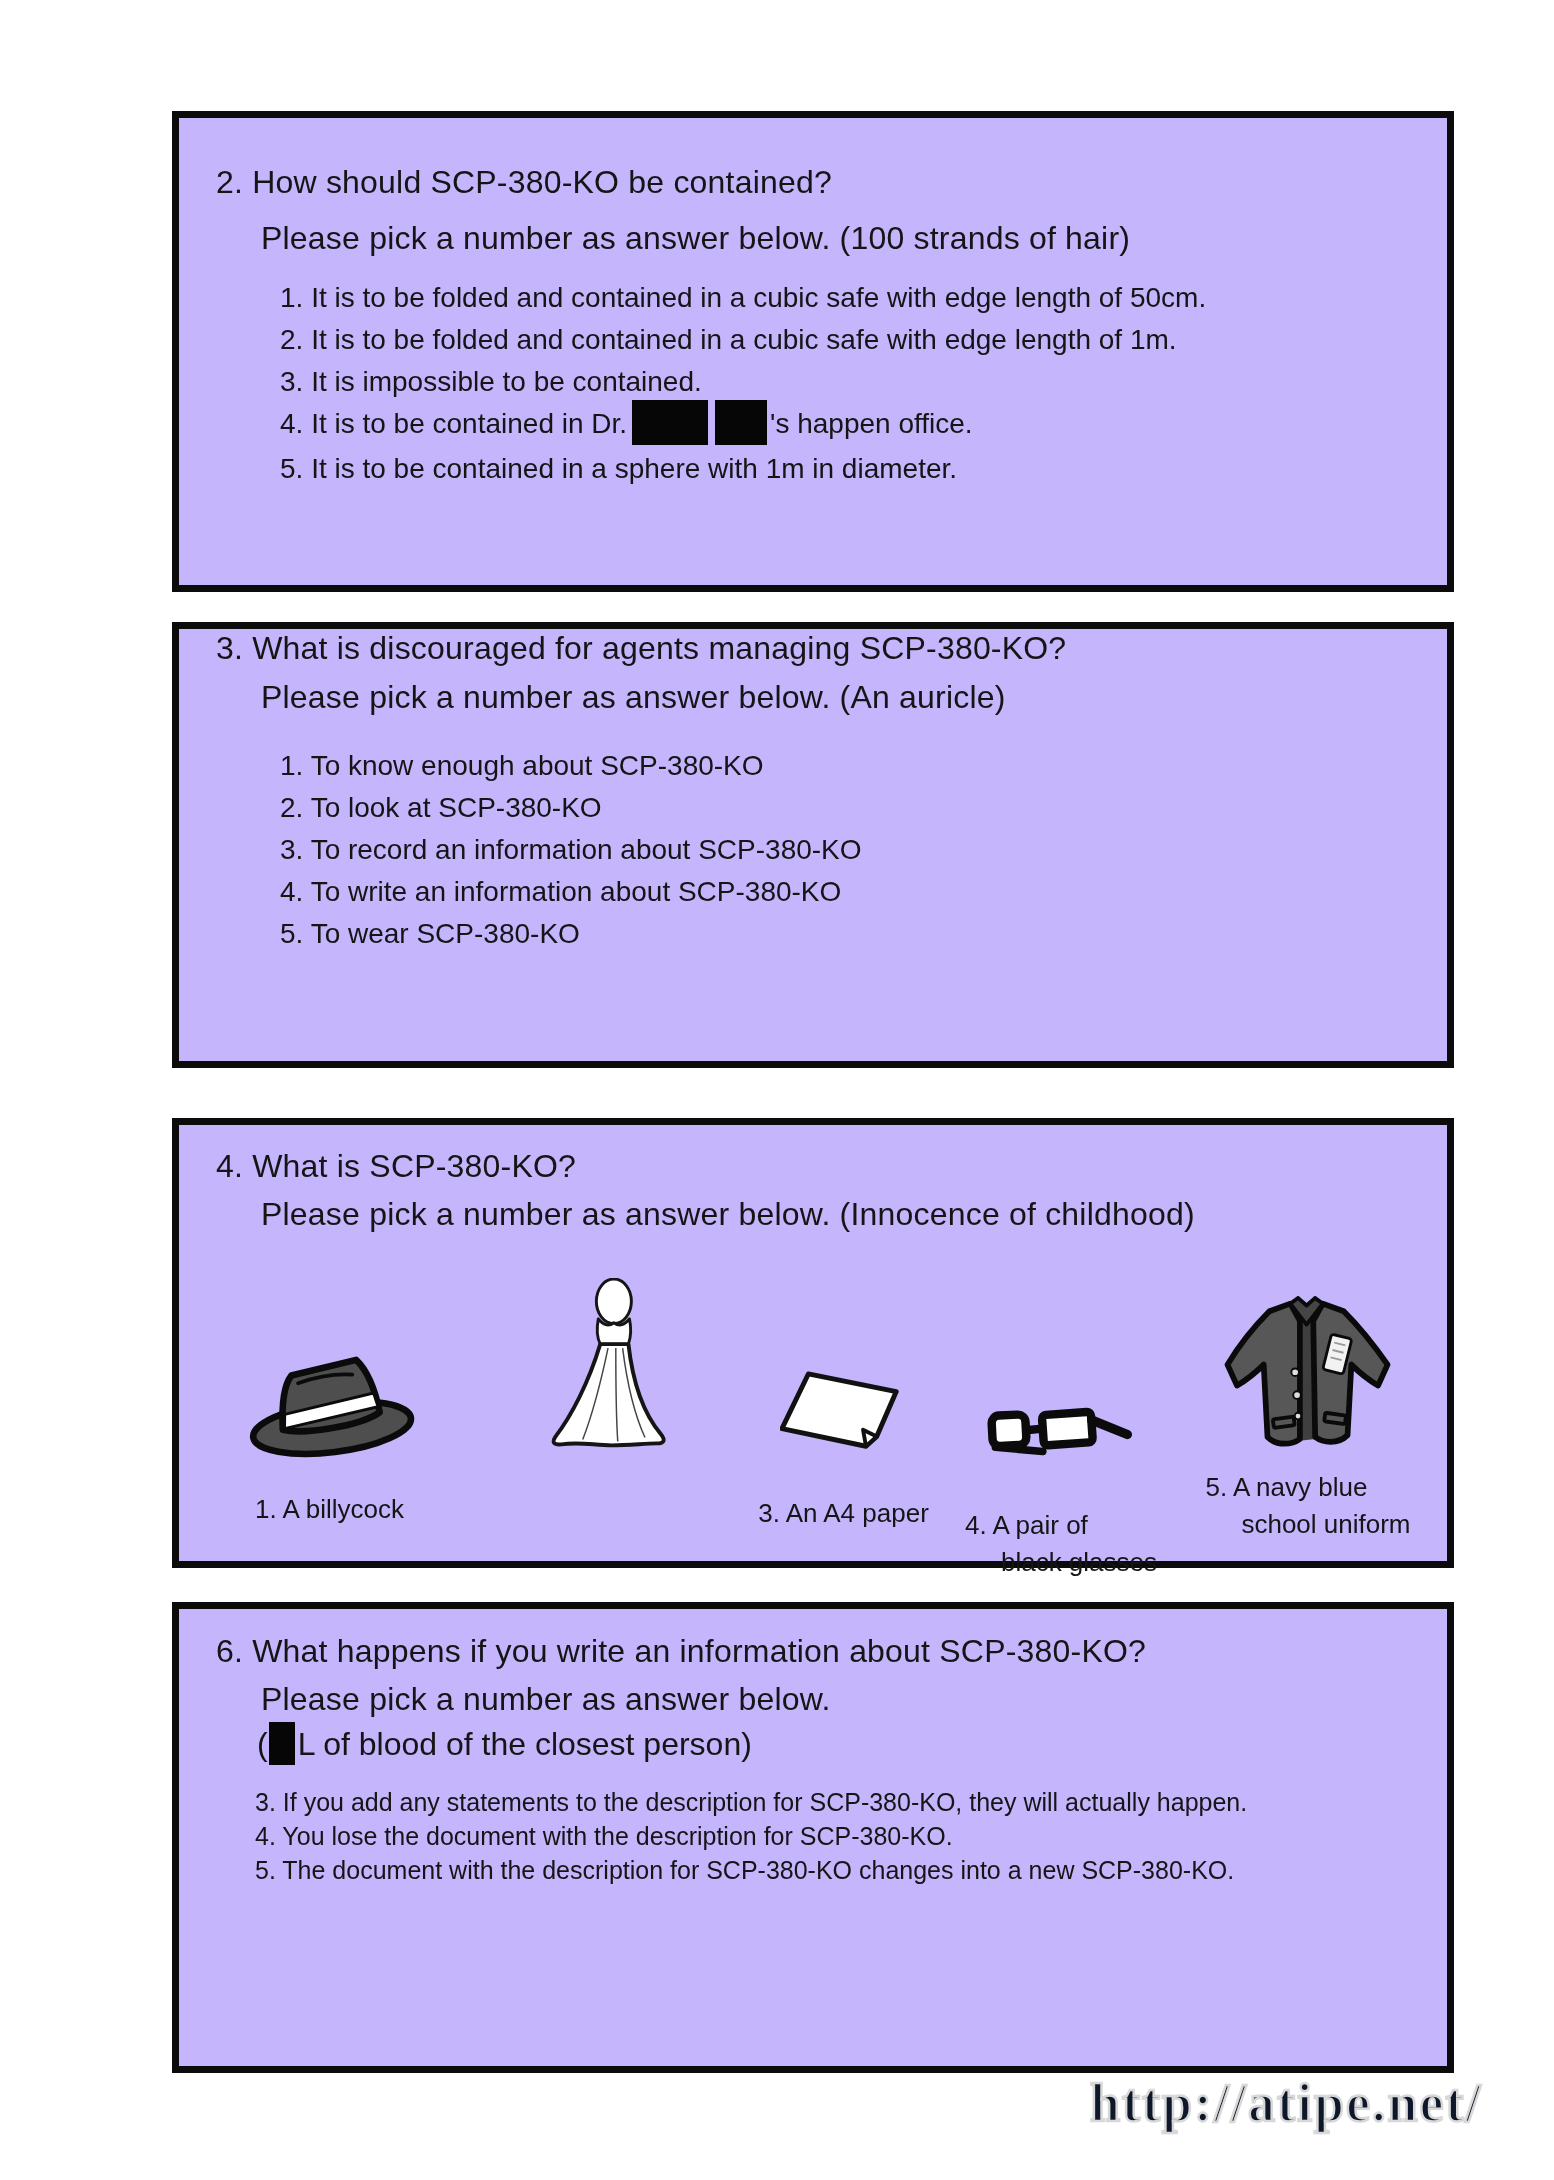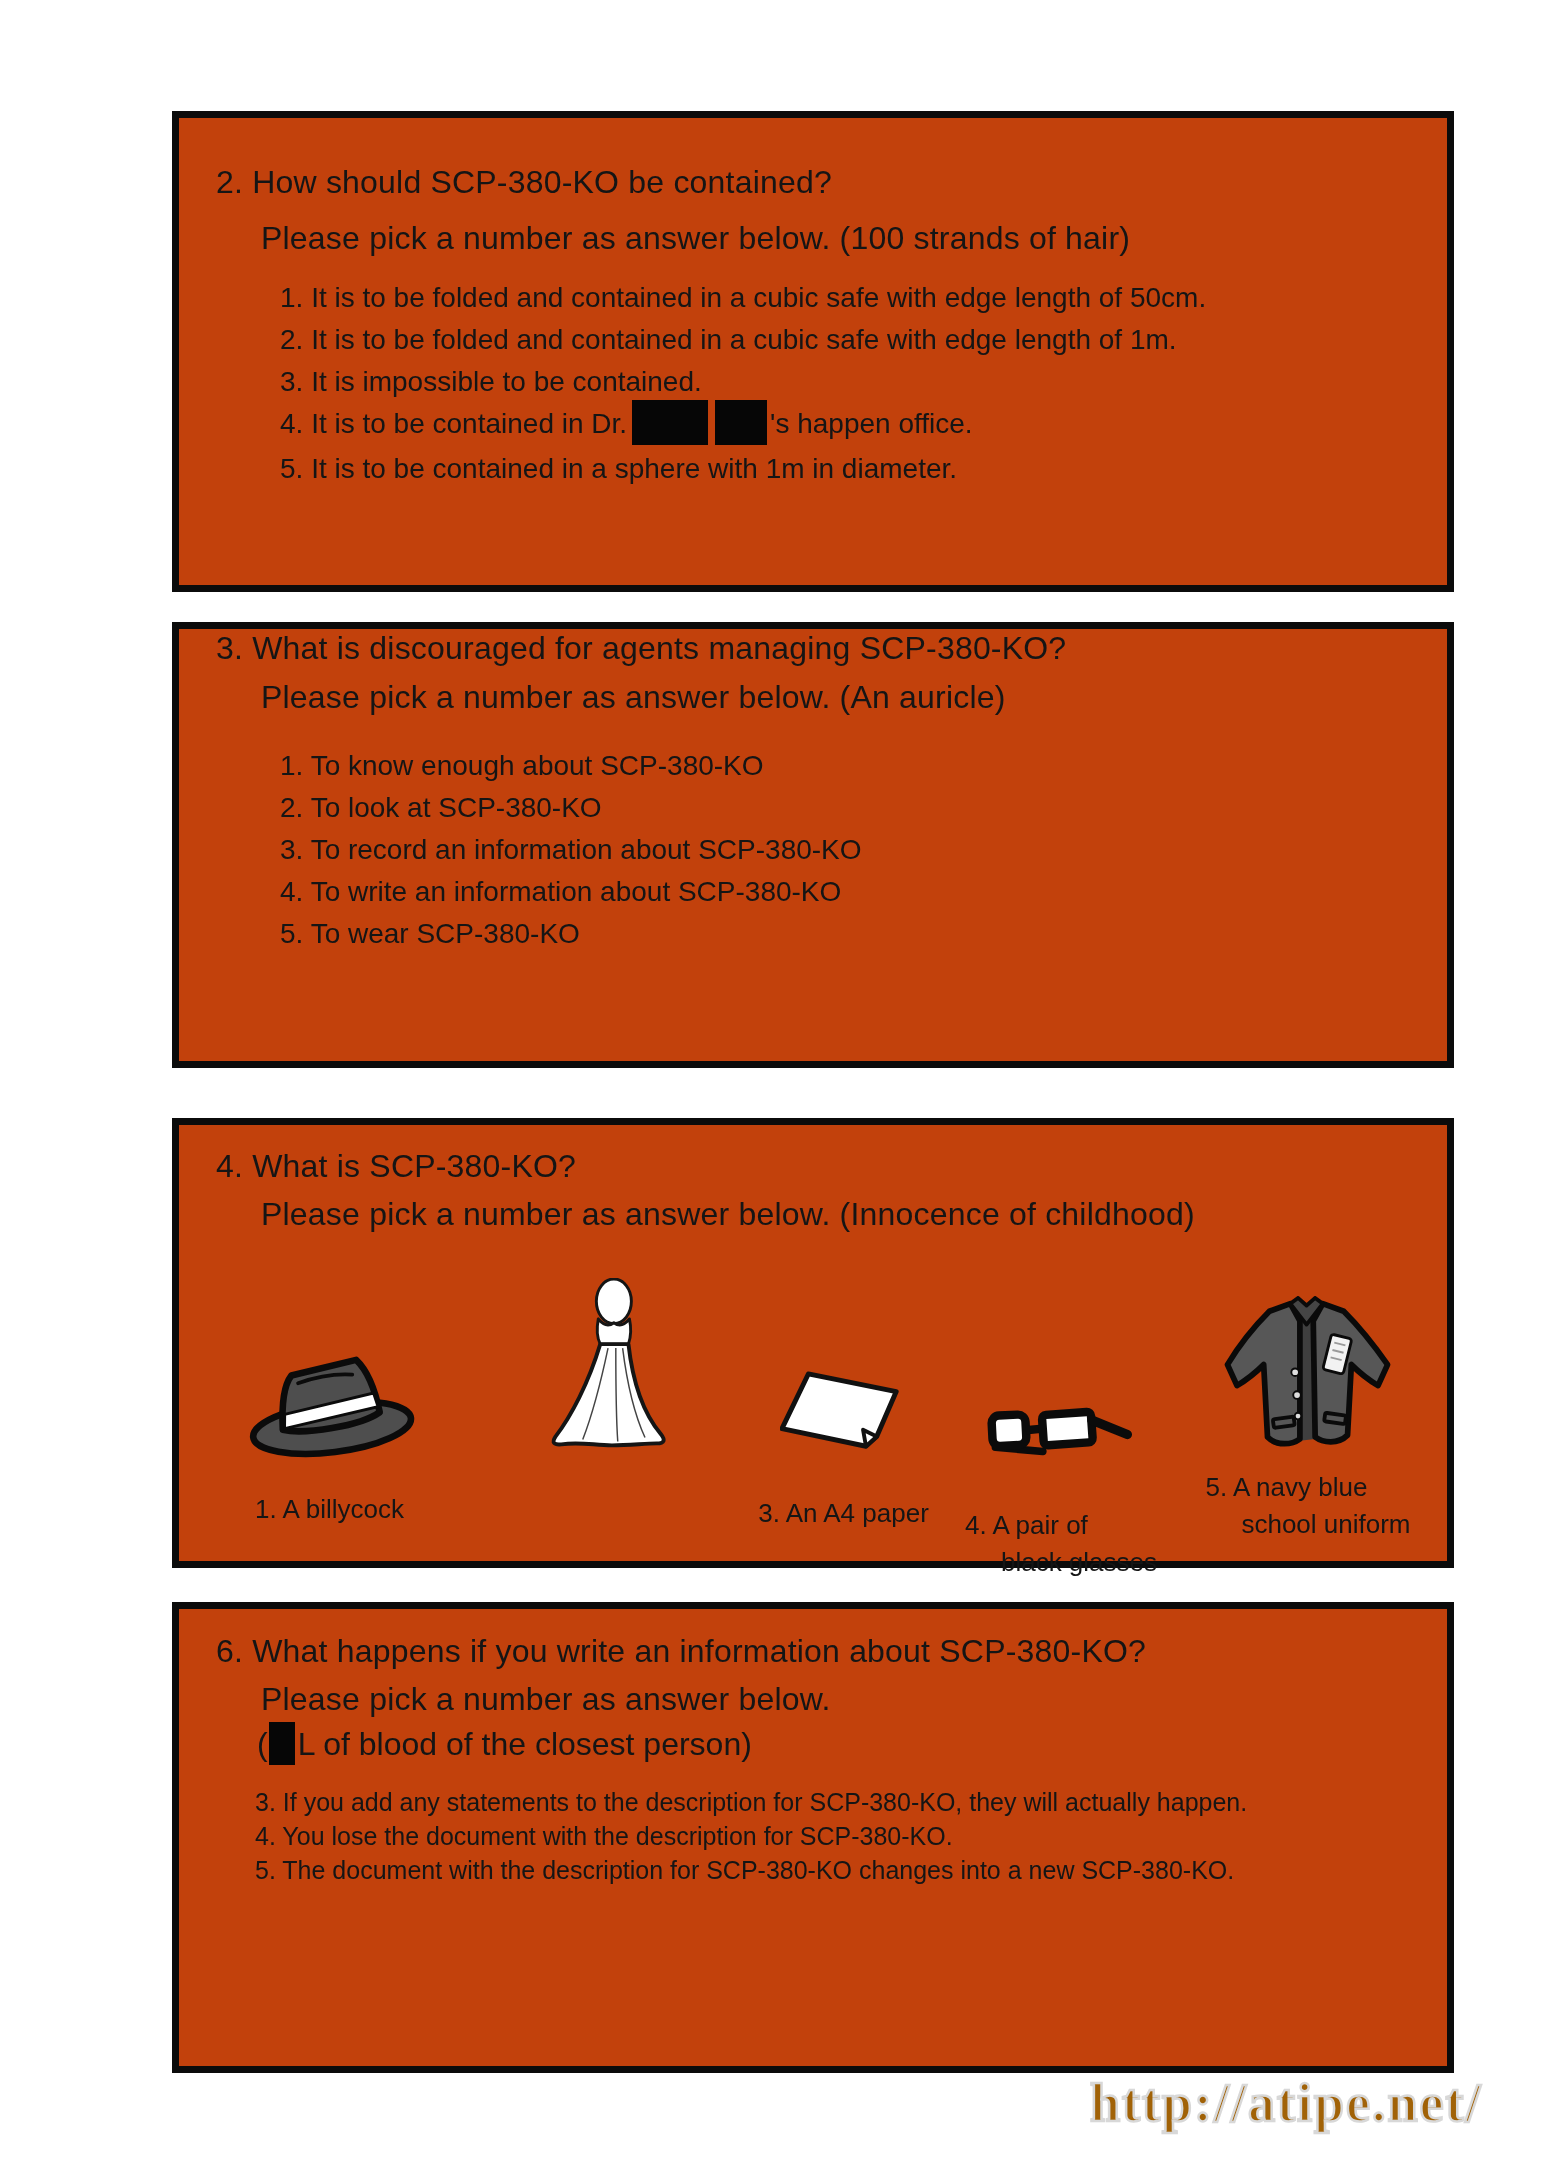--- a/index.html
+++ b/index.html
@@ -11,21 +11,21 @@
     width:1554px; height:2180px;
     background:#ffffff;
     overflow:hidden;
   }
 
   .qbox {
     position:absolute;
     left:172px;
     width:1282px;
     border:7px solid #0b0b0b;
-    background:#c2410c;
+    background:#c4b5fd;
   }
   #qbox-2 { top:111px;  height:481px; }
   #qbox-3 { top:622px;  height:446px; }
   #qbox-4 { top:1118px; height:450px; }
   #qbox-6 { top:1602px; height:471px; }
 
   .q-title {
     font-size:32px; line-height:38px; font-weight:normal;
     margin-left:37px; letter-spacing:0.2px;
   }
@@ -89,21 +89,21 @@
   .art-glasses { margin-bottom:40px; }
   .art-uniform { margin-bottom:2px; }
 
   #watermark {
     position:absolute;
     left:1090px; top:2072px;
     font-family:"Liberation Serif", serif;
     font-weight:bold;
     font-size:54px; line-height:62px;
     letter-spacing:2px;
-    color:#a16207;
+    color:#0f172a;
     -webkit-text-stroke:2.5px #d8d8d8;
     white-space:nowrap;
   }
 </style>
 </head>
 <body>
 
 <div id="page">
 
   <section class="qbox" id="qbox-2">

